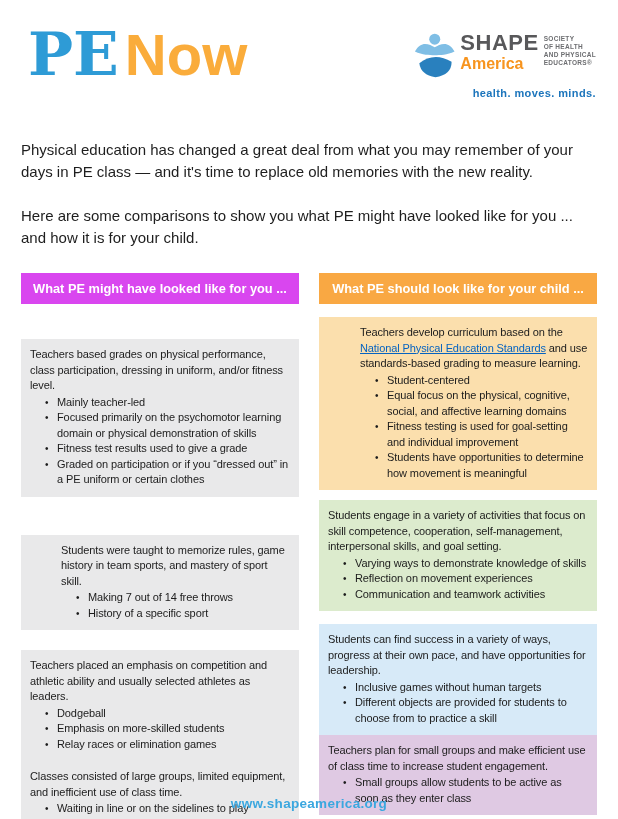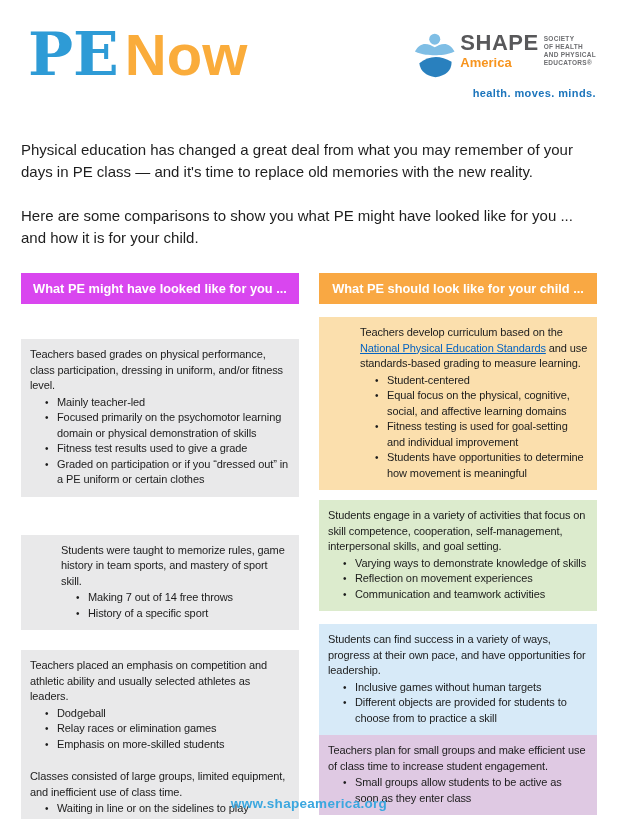--- a/index.html
+++ b/index.html
@@ -11,21 +11,21 @@
   .header { display:flex; justify-content:space-between; align-items:flex-start; padding:26px 22px 0 28px; }
   .title { line-height:0.95; white-space:nowrap; }
   .title .pe { font-family:"DejaVu Serif", serif; font-weight:bold; font-size:60px; color:#2e9bd6; }
   .title .now { font-family:"Liberation Sans", sans-serif; font-weight:bold; font-size:58px; color:#faac3b; margin-left:6px; }
 
   .logo { display:flex; flex-direction:column; align-items:flex-end; margin-top:6px; }
   .logo-row { display:flex; align-items:flex-start; }
   .logo-icon { width:44px; height:48px; margin-right:4px; }
   .logo-main { display:flex; flex-direction:column; }
   .logo-shape { font-size:22px; font-weight:bold; color:#58585a; letter-spacing:0.5px; line-height:1; }
-  .logo-america { font-size:13px; font-weight:bold; color:#f7941e; line-height:1; margin-top:2px; }
+  .logo-america { font-size:16px; font-weight:bold; color:#f7941e; line-height:1; margin-top:2px; }
   .logo-soc { font-size:6.5px; line-height:1.25; color:#6d6e71; margin-left:5px; margin-top:3px; letter-spacing:0.3px; font-weight:bold; }
   .logo-tagline { font-size:11px; font-weight:bold; color:#1c75bc; margin-top:7px; margin-left:64px; letter-spacing:0.4px; }
 
   
   .intro { padding:0 22px 0 21px; margin-top:40px; font-size:15px; line-height:22px; color:#1e1e1e; }
   .intro p + p { margin-top:22px; }
 
   
   .columns { display:flex; gap:20px; padding:0 21px; margin-top:24px; align-items:flex-start; }
   .col { flex:1; min-width:0; }
@@ -107,22 +107,22 @@
           <p class="lead"><span>Students were taught to memorize rules, game history in team sports, and mastery of sport skill.</span></p>
           <ul>
             <li>Making 7 out of 14 free throws</li>
             <li>History of a specific sport</li>
           </ul>
         </div>
         <div class="block" style="background: rgb(233, 233, 234);">
           <p class="lead"><span>Teachers placed an emphasis on competition and athletic ability and usually selected athletes as leaders.</span></p>
           <ul>
             <li>Dodgeball</li>
+            <li>Emphasis on more-skilled students</li>
             <li>Relay races or elimination games</li>
-            <li>Emphasis on more-skilled students</li>
           </ul>
         </div>
         <div class="block" style="background: rgb(233, 233, 234);">
           <p class="lead"><span>Classes consisted of large groups, limited equipment, and inefficient use of class time.</span></p>
           <ul>
             <li>Waiting in line or on the sidelines to play</li>
             <li>Seated in squad lines at the start of class</li>
           </ul>
         </div>
       </div>

